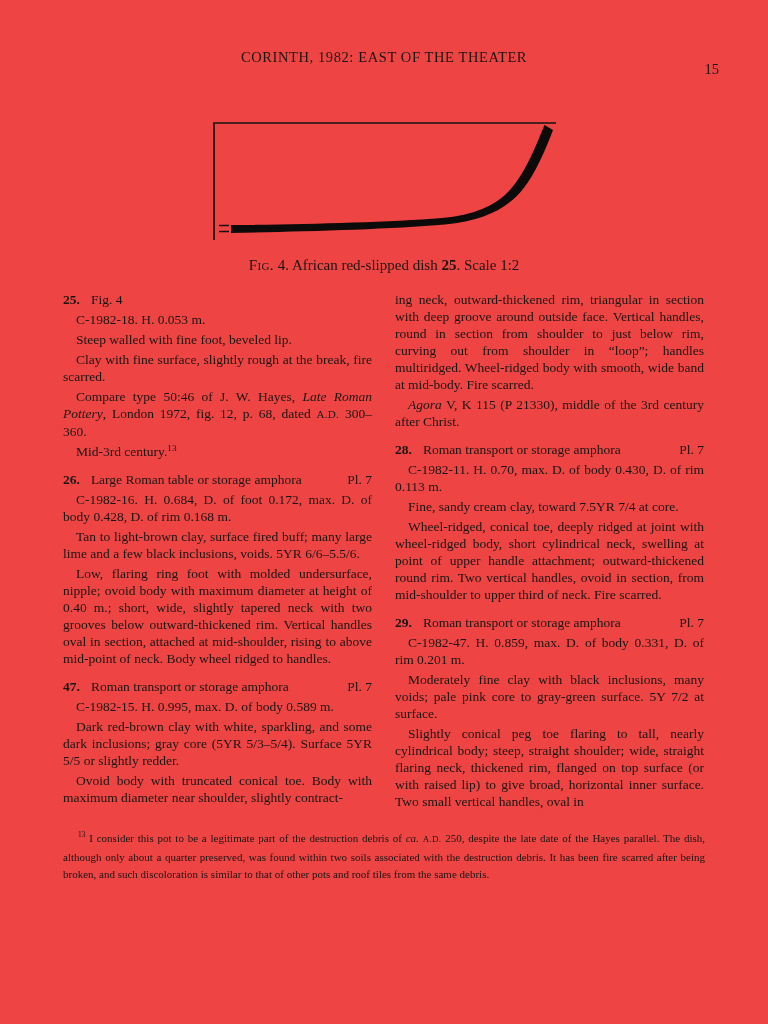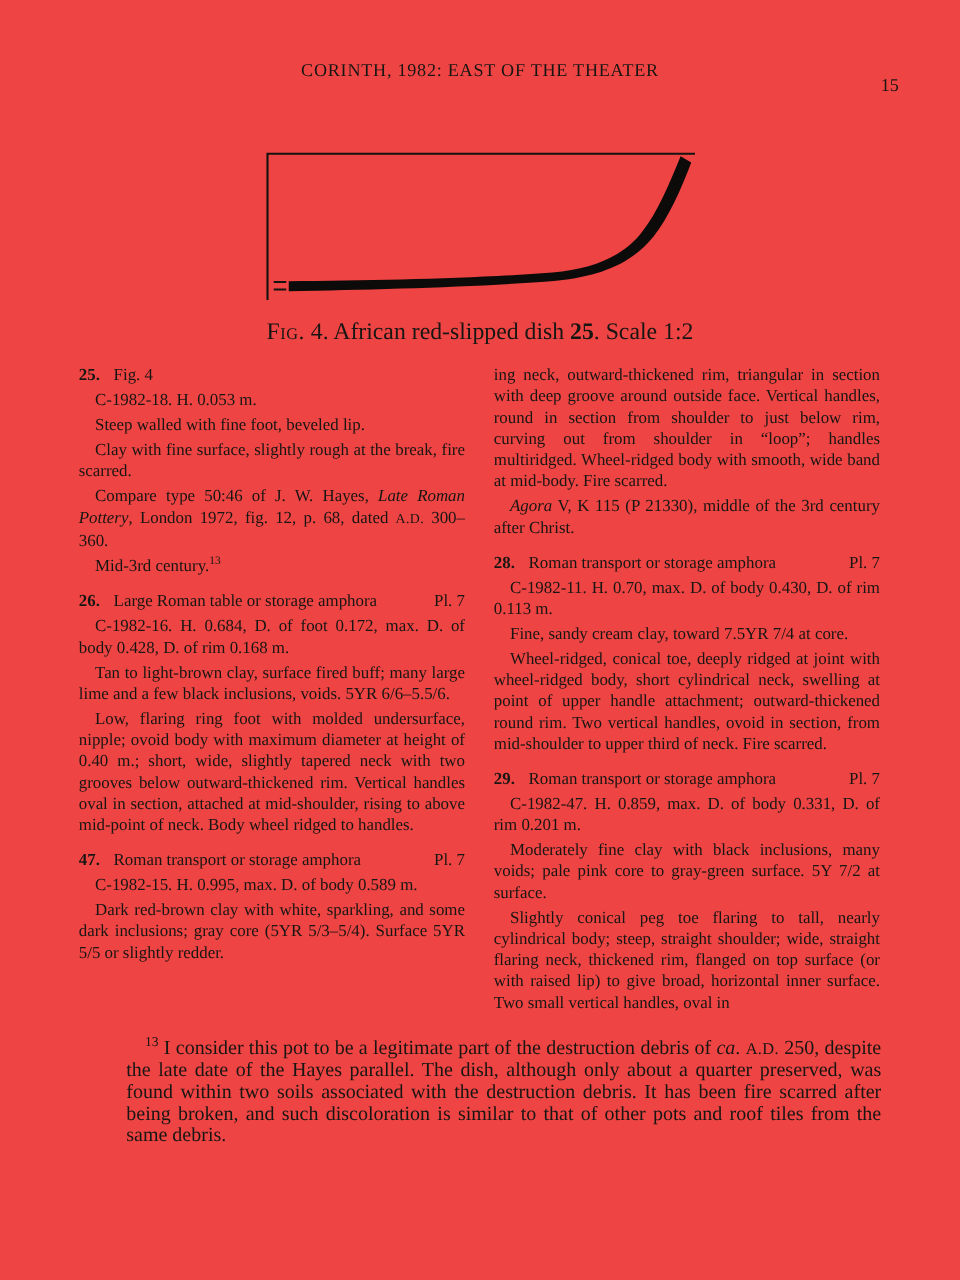--- a/index.html
+++ b/index.html
@@ -10,36 +10,36 @@
     color: #181613;
     font-family: Liberation Serif, serif;
     font-size: 13.5px; line-height: 17px;
     padding: 48px 63px 0 63px;
     position: relative; overflow: hidden;
   }
   .header { position: relative; text-align: center; font-size: 14.5px; letter-spacing: 0.6px; line-height: 19px; }
   .page-number { position: absolute; right: -14px; top: 12px; letter-spacing: 0; text-align: center; }
   .figure { margin: 54px 0 0 0; text-align: center; }
   .figure svg { display: inline-block; }
-  .caption { margin-top: 10px; font-size: 19px; line-height: 19px; text-align: center; }
+  .caption { margin-top: 10px; font-size: 15px; line-height: 19px; text-align: center; }
   .sc-label { font-variant: small-caps; letter-spacing: 0.4px; }
   .caption b { font-weight: bold; }
   .intro { margin: 22px 0 0 0; font-style: italic; text-indent: 0; }
   .columns { display: flex; gap: 23px; margin-top: 16px; text-align: justify; }
   .col { flex: 0 0 309px; width: 309px; }
   .entry { margin-bottom: 11px; }
   .entry-head { display: flex; margin-bottom: 1px; }
   .entry-head .num { font-weight: bold; margin-right: 11px; white-space: nowrap; }
   .entry-head .title { flex: 1 1 auto; padding-right: 6px; }
   .entry-head .ref { white-space: nowrap; }
   .col p { margin: 3px 0 0 0; text-indent: 13px; }
   .col p.cont { text-indent: 0; margin-top: 0; }
   .sc { font-size: 0.82em; letter-spacing: 0.3px; }
   sup { font-size: 0.68em; line-height: 0; vertical-align: super; }
-  .footnote { margin-top: 9px; font-size: 16px; line-height: 17.5px; text-align: justify; text-indent: 15px; margin-left: 38px; }
+  .footnote { margin-top: 9px; font-size: 11px; line-height: 17.5px; text-align: justify; text-indent: 15px; }
   i { font-style: italic; }
 </style>
 </head>
 <body>
 
 <div class="page">
 
   <header class="header">
     <div class="running-title">CORINTH, 1982: EAST OF THE THEATER</div>
     <div class="page-number">15</div>
@@ -83,20 +83,21 @@
       </section>
 
       <section class="entry">
         <div class="entry-head">
           <span class="num">47.</span>
           <span class="title">Roman transport or storage amphora</span>
           <span class="ref">Pl. 7</span>
         </div>
         <p class="cat">C-1982-15. H. 0.995, max. D. of body 0.589 m.</p>
         <p>Dark red-brown clay with white, sparkling, and some dark inclusions; gray core (5YR 5/3–5/4). Surface 5YR 5/5 or slightly redder.</p>
+        <p>Ovoid body with truncated conical toe. Body with maximum diameter near shoulder, slightly contract-</p>
       </section>
 
     </div>
 
     <div class="col">
 
       <section class="entry">
         <p class="cont">ing neck, outward-thickened rim, triangular in section with deep groove around outside face. Vertical handles, round in section from shoulder to just below rim, curving out from shoulder in “loop”; handles multiridged. Wheel-ridged body with smooth, wide band at mid-body. Fire scarred.</p>
         <p><i>Agora</i><span> V, K 115 (P 21330), middle of the 3rd century after Christ.</span></p>
       </section>

